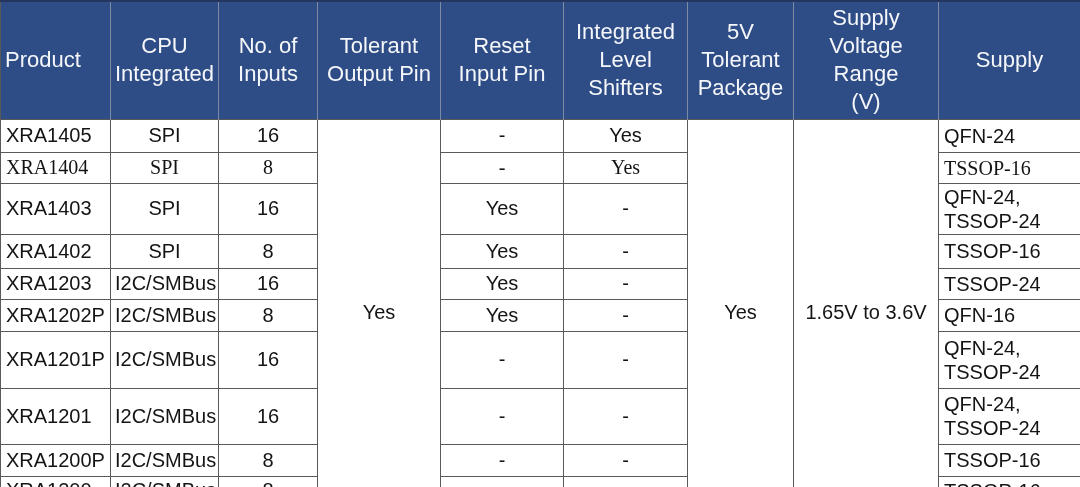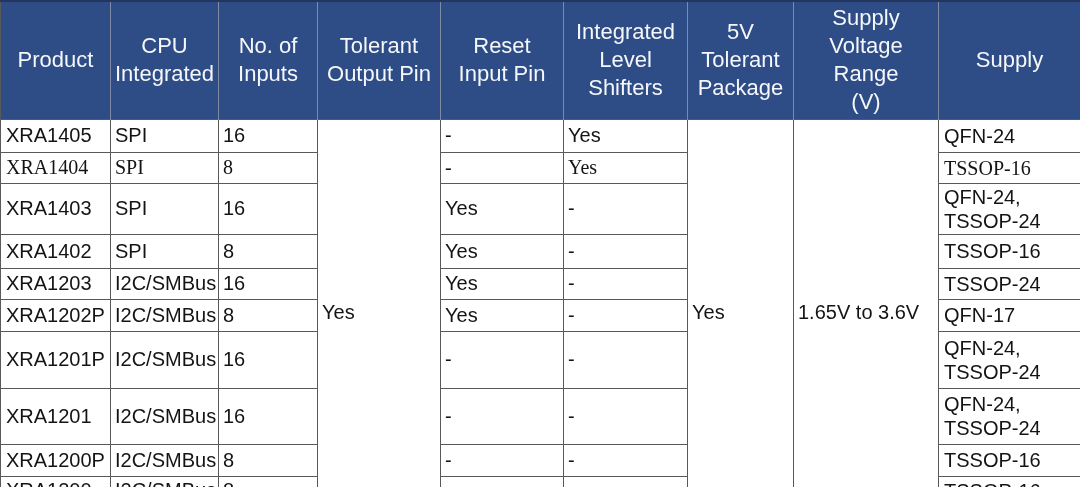--- a/index.html
+++ b/index.html
@@ -5,25 +5,25 @@
   html,body{margin:0;padding:0;background:#ffffff;}
   body{font-family:"Liberation Sans",sans-serif;-webkit-font-smoothing:antialiased;}
   .table-wrap{width:1080px;height:487px;overflow:hidden;background:#fff;}
   table{border-collapse:collapse;table-layout:fixed;width:1080px;
         border-top:2px solid #24365E;border-bottom:4px solid #7d7d7d;
         border-left:1px solid #595959;border-right:1px solid #595959;}
   thead tr{height:94px;}
   th{background:#2E4C86;color:#F5F7FA;font-size:22px;font-weight:400;
      text-align:center;vertical-align:middle;white-space:pre-line;
      line-height:1.28;padding:2px 4px;border-left:1px solid #7E8BA3;}
-  th:first-child{border-left:none;text-align:center;margin-left:36px;}
+  th:first-child{border-left:none;text-align:left;margin-left:36px;}
   td{border:1px solid #595959;font-size:20px;color:#141414;
      vertical-align:middle;padding:1px 4px;background:#fff;
      overflow:hidden;}
-  td.center{}
+  td.center{text-align:center;}
   td.left{text-align:left;padding-left:5px;}
   td.pre{white-space:pre-line;line-height:1.2;}
 </style>
 </head>
 <body>
 
 <div class="table-wrap">
   <table>
     <colgroup>
       <col style="width:110px">
@@ -103,21 +103,21 @@
           <td class="center">Yes</td>
           <td class="center">-</td>
           <td class="left pre">TSSOP-24</td>
         </tr>
         <tr style="height: 32px;">
           <td class="left">XRA1202P</td>
           <td class="center">I2C/SMBus</td>
           <td class="center">8</td>
           <td class="center">Yes</td>
           <td class="center">-</td>
-          <td class="left pre">QFN-17</td>
+          <td class="left pre">QFN-16</td>
         </tr>
         <tr style="height: 57px;">
           <td class="left">XRA1201P</td>
           <td class="center">I2C/SMBus</td>
           <td class="center">16</td>
           <td class="center">-</td>
           <td class="center">-</td>
           <td class="left pre">QFN-24,
 TSSOP-24</td>
         </tr>

